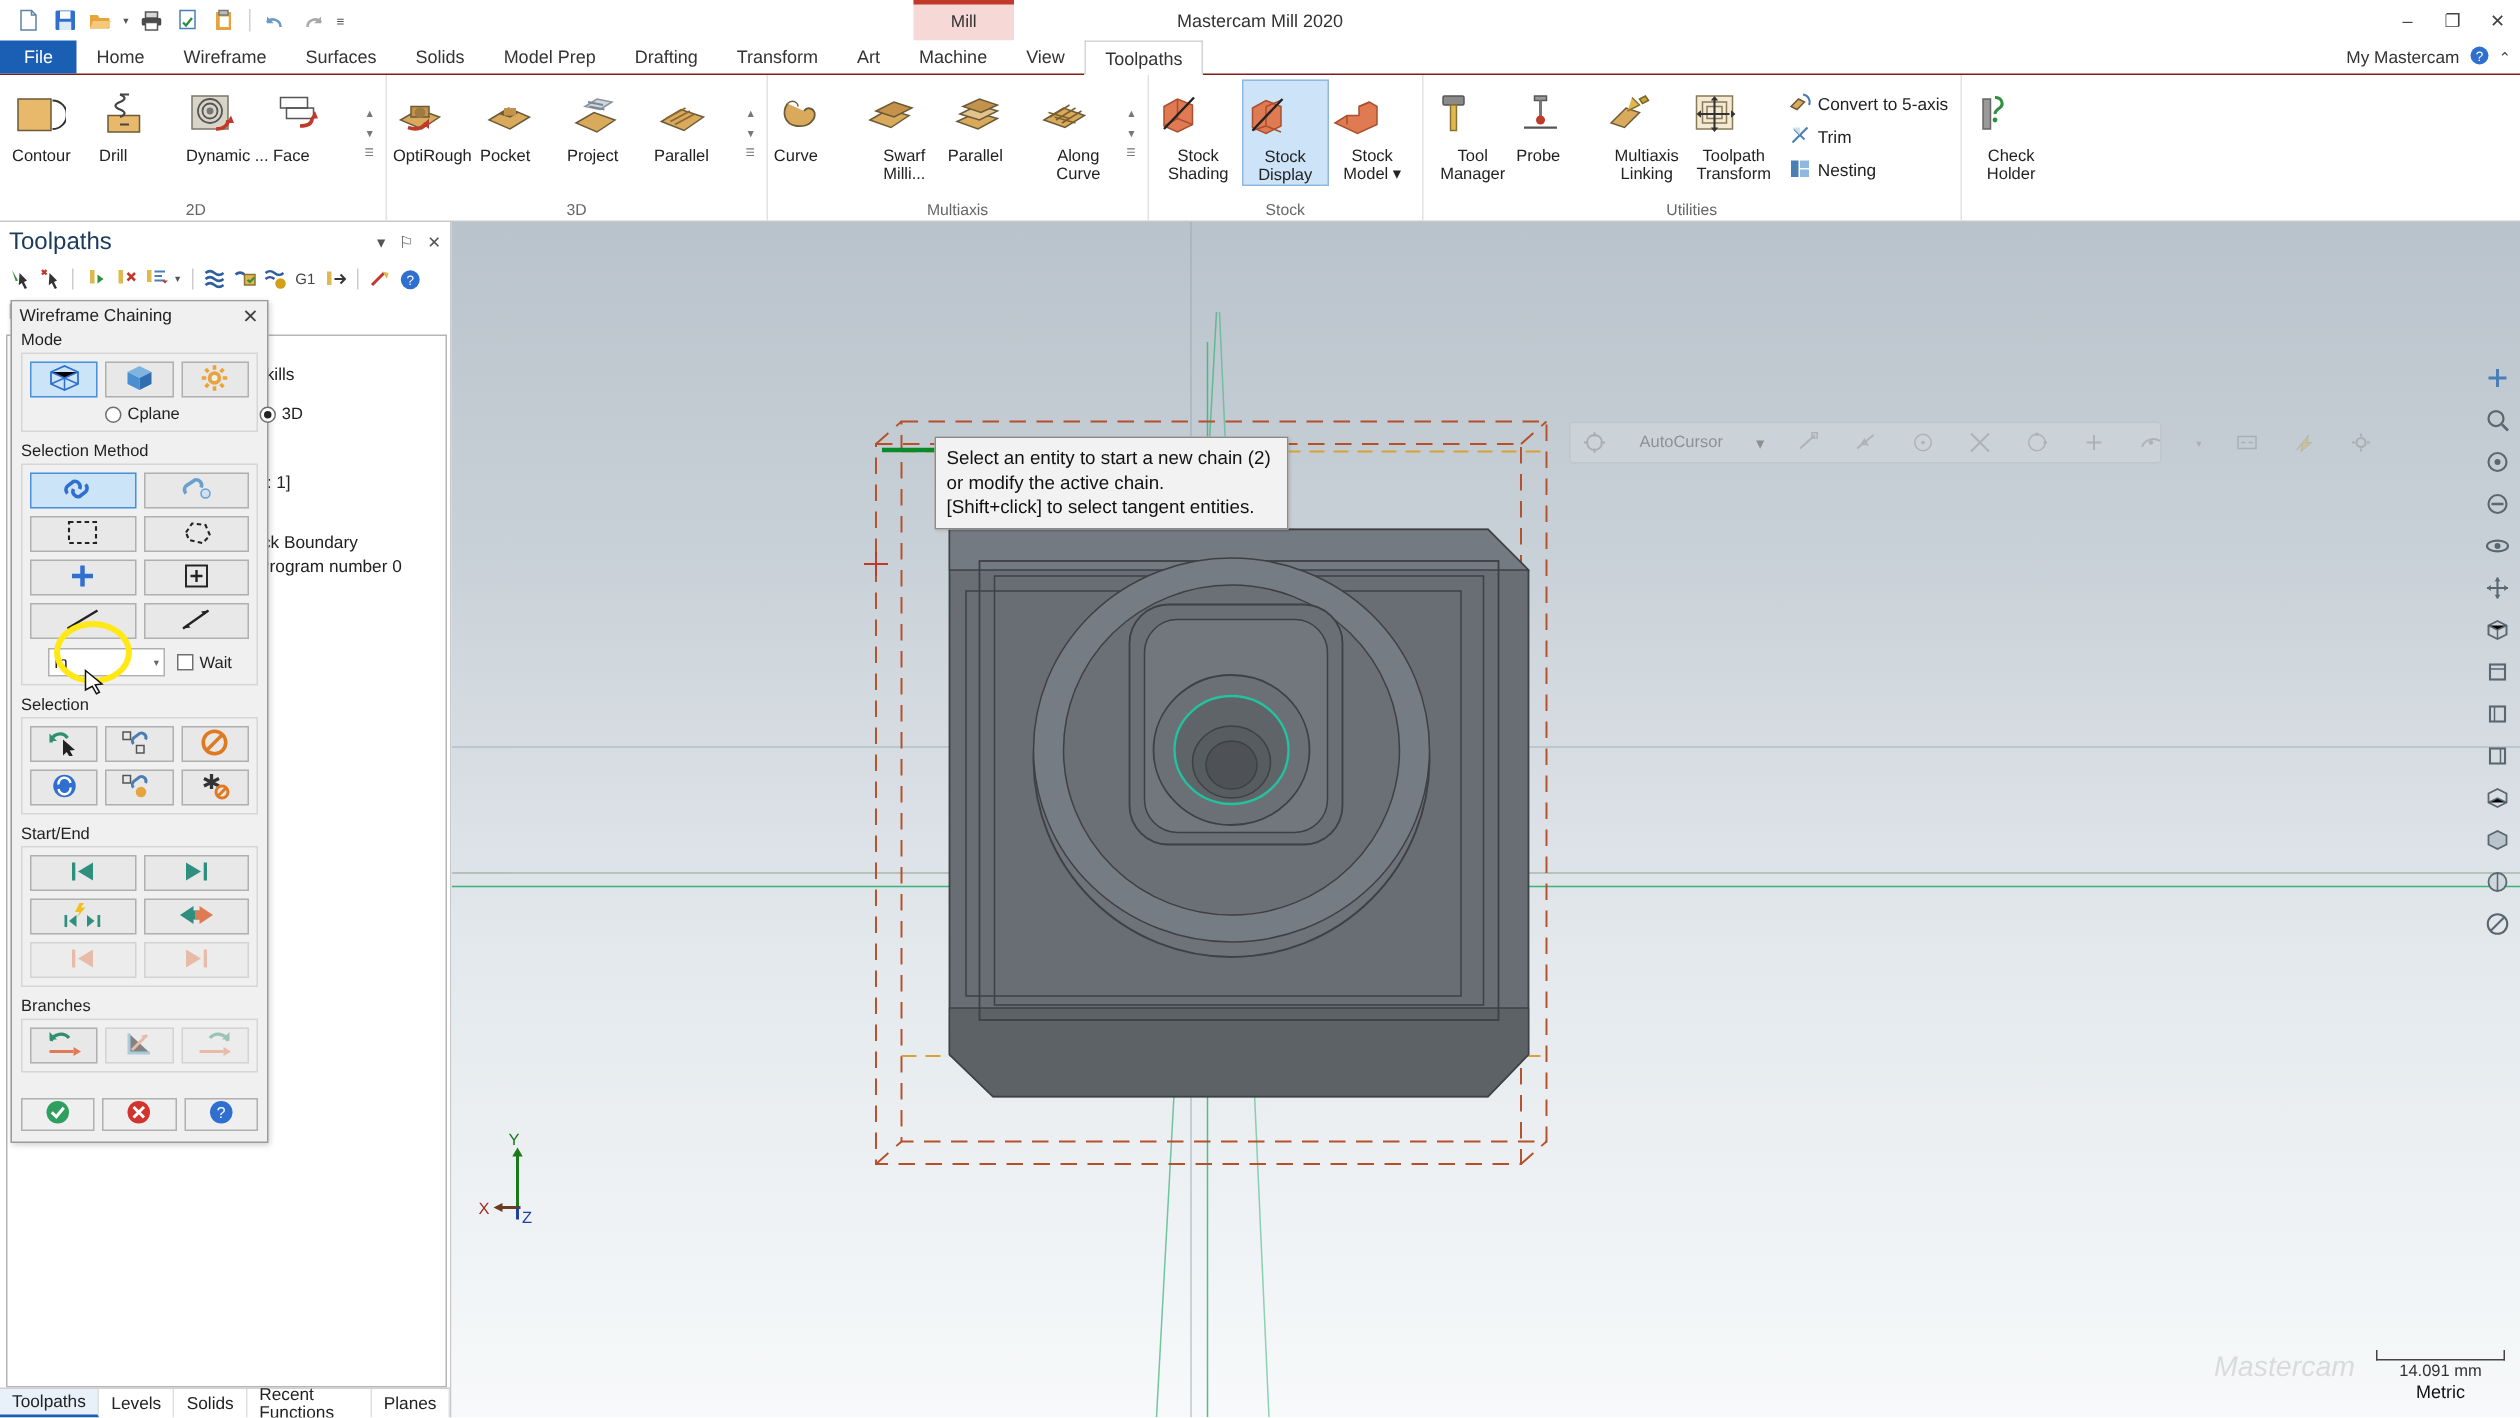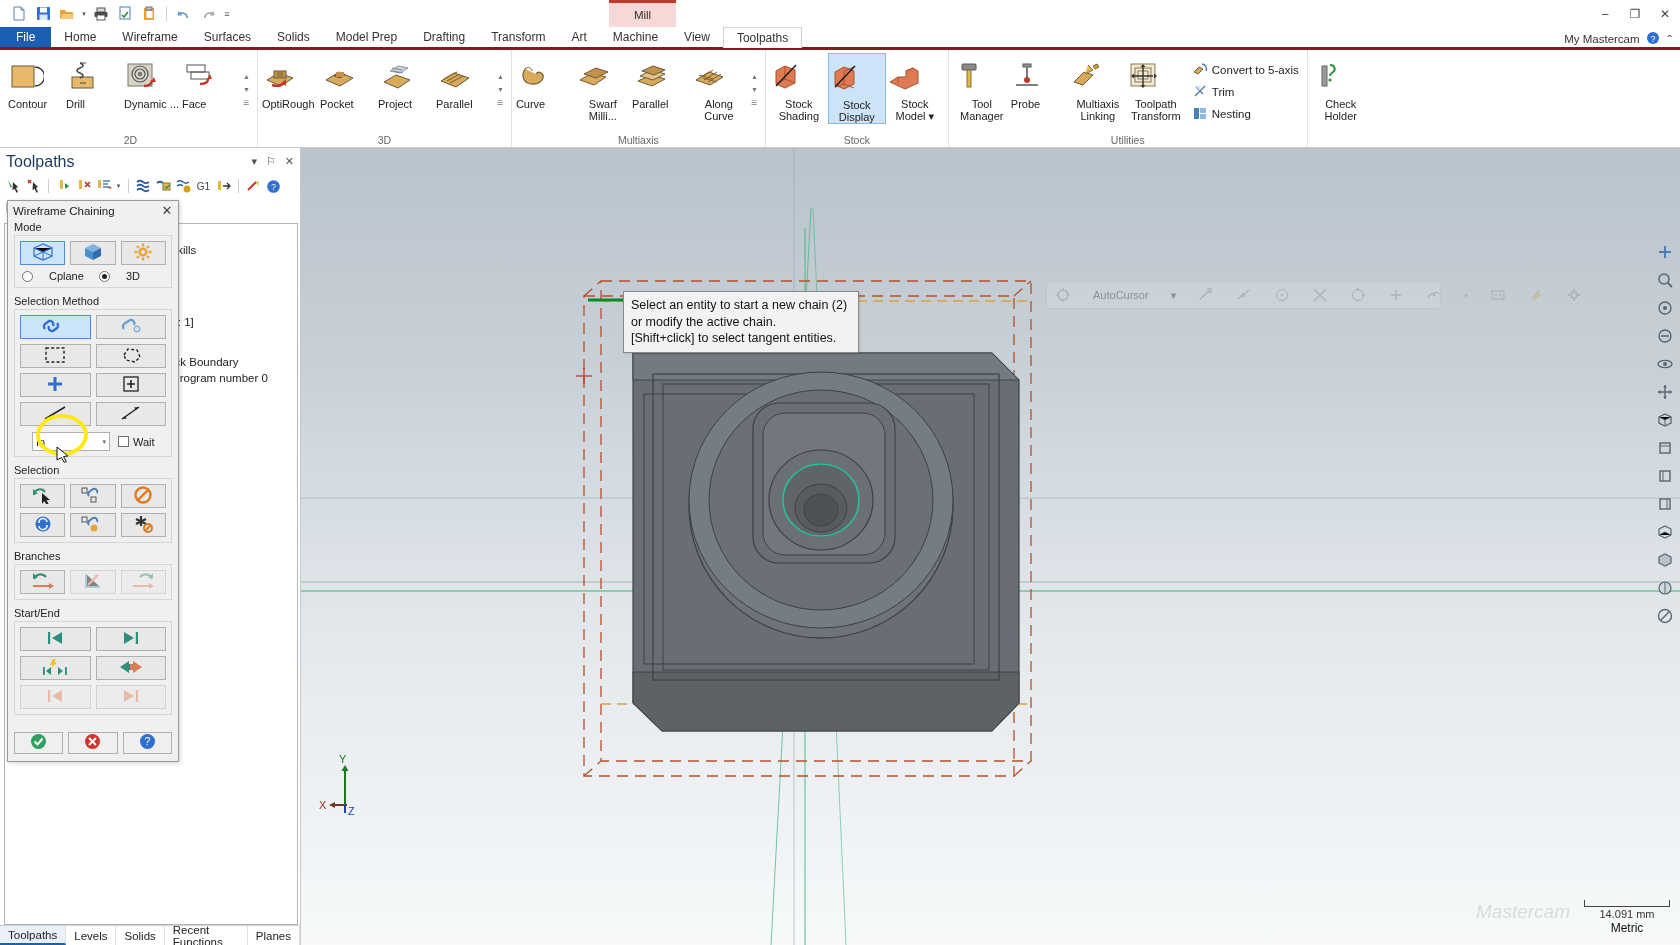--- a/index.html
+++ b/index.html
@@ -37,21 +37,21 @@
     position: absolute; right: 0; top: 0; height: 27px; display: flex; align-items: center;
   }
   .win-btn {
     width: 30px; height: 27px; display: flex; align-items: center; justify-content: center;
     font-size: 12px; color: #444;
   }
 
   
   .ribbon-tabs {
     height: 23px; background: #ffffff; display: flex; align-items: stretch;
-    border-bottom: 3px solid #7f1d1d; position: relative;
+    border-bottom: 1px solid #7f1d1d; position: relative;
   }
   .rtab {
     padding: 0 13px; display: flex; align-items: center; font-size: 12px;
     color: #333; cursor: default; white-space: nowrap;
   }
   .rtab.file { background: #1a5fb4; color: #fff; padding: 0 16px; }
   .rtab.active {
     background: #fff; border: 1px solid #d4d4d4; border-bottom: 1px solid #fff;
     margin-bottom: -1px; position: relative; z-index: 3;
   }
@@ -160,21 +160,21 @@
   .brow:last-child { margin-bottom: 0; }
   .dbtn {
     flex: 1; height: 24px; background: #e8e8e8; border: 1px solid #b0b0b0;
     display: flex; align-items: center; justify-content: center; cursor: default;
   }
   .dbtn.sel { background: #cce4f7; border: 1px solid #4a90d9; }
   .dbtn.dim { opacity: 0.45; }
   .radio-row {
     display: flex; align-items: center; gap: 5px; margin-top: 5px; padding-left: 2px;
   }
-  .radio-item { display: flex; align-items: center; gap: 16px; font-size: 11px; color: #222; }
+  .radio-item { display: flex; align-items: center; gap: 4px; font-size: 11px; color: #222; margin-left: 48px; }
   .radio {
     width: 11px; height: 11px; border-radius: 50%; border: 1px solid #707070;
     background: #fff; display: flex; align-items: center; justify-content: center;
   }
   .radio.on::after {
     content: ''; width: 5px; height: 5px; border-radius: 50%; background: #222;
   }
   .sel-row { display: flex; align-items: center; gap: 8px; margin-top: 6px; padding-left: 12px; }
   .combo {
     width: 78px; height: 19px; background: #fff; border: 1px solid #b0b0b0;
@@ -290,20 +290,21 @@
     <div class="qat-btn">
       <svg width="16" height="14" viewBox="0 0 16 14">
           <path d="M5 11a5 5 0 0 1 9-3" stroke="#a8a8a8" stroke-width="1.7" fill="none"></path>
           <path d="M14 4v4.5H9.5z" fill="#a8a8a8"></path>
         </svg>
     </div>
     <div class="qat-btn" style="width:12px">
       <span style="font-size:9px;color:#555">≡</span>
     </div>
   </div>
+  <div class="app-title">Mastercam Mill 2020</div>
   <div class="mill-tab">Mill</div>
   <div class="win-ctrl">
     <div class="win-btn">–</div>
     <div class="win-btn">❐</div>
     <div class="win-btn close">✕</div>
   </div>
 </div>
 
 <div class="ribbon-tabs">
   <div class="rtab file">File</div>
@@ -966,57 +967,20 @@
                       <path d="M9 2v10M4 5l10 5M14 5L4 10" stroke="#333" stroke-width="2.2"></path>
                       <circle cx="16" cy="14" r="4" fill="none" stroke="#e07a20" stroke-width="2"></circle>
                       <path d="M13 17l6-6" stroke="#e07a20" stroke-width="2"></path>
                     </svg>
                 </span>
               </div>
             </div>
           </div>
         </div>
 
-        <div class="grp">
-          <div class="grp-label">Branches</div>
-          <div class="grp-box">
-            <div class="brow">
-              <div class="dbtn">
-                <span>
-                  <svg width="28" height="18" viewBox="0 0 28 18">
-                      <path d="M5 7a7 7 0 0 1 12-2" fill="none" stroke="#2f8f6f" stroke-width="2.2"></path>
-                      <path d="M4 1v5h5z" fill="#2f8f6f"></path>
-                      <path d="M4 14h16" stroke="#e07a52" stroke-width="2"></path>
-                      <path d="M20 11l5 3-5 3z" fill="#e07a52"></path>
-                    </svg>
-                </span>
-              </div>
-              <div class="dbtn dim">
-                <span>
-                  <svg width="26" height="18" viewBox="0 0 26 18">
-                      <path d="M6 2v13h14" stroke="#5aa0c0" stroke-width="2"></path>
-                      <path d="M8 13L18 3" stroke="#e07a52" stroke-width="2"></path>
-                      <path d="M18 3l-4 .4 1.6 1.6z" fill="#e07a52"></path>
-                    </svg>
-                </span>
-              </div>
-              <div class="dbtn dim">
-                <span>
-                  <svg width="28" height="18" viewBox="0 0 28 18">
-                      <path d="M23 7a7 7 0 0 0-12-2" fill="none" stroke="#2f8f6f" stroke-width="2.2"></path>
-                      <path d="M24 1v5h-5z" fill="#2f8f6f"></path>
-                      <path d="M4 14h16" stroke="#e07a52" stroke-width="2"></path>
-                      <path d="M20 11l5 3-5 3z" fill="#e07a52"></path>
-                    </svg>
-                </span>
-              </div>
-            </div>
-          </div>
-        </div>
-
         <div class="grp" style="position:relative">
           <div class="grp-label">Start/End</div>
           <div class="grp-box">
             <div class="brow">
               <div class="dbtn">
                 <span>
                   <svg width="24" height="16" viewBox="0 0 24 16">
                       <rect x="5" y="2" width="2.2" height="12" fill="#2f8f7f"></rect>
                       <path d="M19 2v12l-10-6z" fill="#2f8f7f"></path>
                     </svg>
@@ -1061,20 +1025,57 @@
                       <rect x="5" y="2" width="2.2" height="12" fill="#e07a52"></rect>
                       <path d="M19 2v12l-10-6z" fill="#e07a52"></path>
                     </svg>
                 </span>
               </div>
               <div class="dbtn dim">
                 <span>
                   <svg width="24" height="16" viewBox="0 0 24 16">
                       <rect x="16.8" y="2" width="2.2" height="12" fill="#e07a52"></rect>
                       <path d="M5 2v12l10-6z" fill="#e07a52"></path>
+                    </svg>
+                </span>
+              </div>
+            </div>
+          </div>
+        </div>
+
+        <div class="grp">
+          <div class="grp-label">Branches</div>
+          <div class="grp-box">
+            <div class="brow">
+              <div class="dbtn">
+                <span>
+                  <svg width="28" height="18" viewBox="0 0 28 18">
+                      <path d="M5 7a7 7 0 0 1 12-2" fill="none" stroke="#2f8f6f" stroke-width="2.2"></path>
+                      <path d="M4 1v5h5z" fill="#2f8f6f"></path>
+                      <path d="M4 14h16" stroke="#e07a52" stroke-width="2"></path>
+                      <path d="M20 11l5 3-5 3z" fill="#e07a52"></path>
+                    </svg>
+                </span>
+              </div>
+              <div class="dbtn dim">
+                <span>
+                  <svg width="26" height="18" viewBox="0 0 26 18">
+                      <path d="M6 2v13h14" stroke="#5aa0c0" stroke-width="2"></path>
+                      <path d="M8 13L18 3" stroke="#e07a52" stroke-width="2"></path>
+                      <path d="M18 3l-4 .4 1.6 1.6z" fill="#e07a52"></path>
+                    </svg>
+                </span>
+              </div>
+              <div class="dbtn dim">
+                <span>
+                  <svg width="28" height="18" viewBox="0 0 28 18">
+                      <path d="M23 7a7 7 0 0 0-12-2" fill="none" stroke="#2f8f6f" stroke-width="2.2"></path>
+                      <path d="M24 1v5h-5z" fill="#2f8f6f"></path>
+                      <path d="M4 14h16" stroke="#e07a52" stroke-width="2"></path>
+                      <path d="M20 11l5 3-5 3z" fill="#e07a52"></path>
                     </svg>
                 </span>
               </div>
             </div>
           </div>
         </div>
       </div>
 
       <div class="wfc-foot">
         <div class="fbtn">

